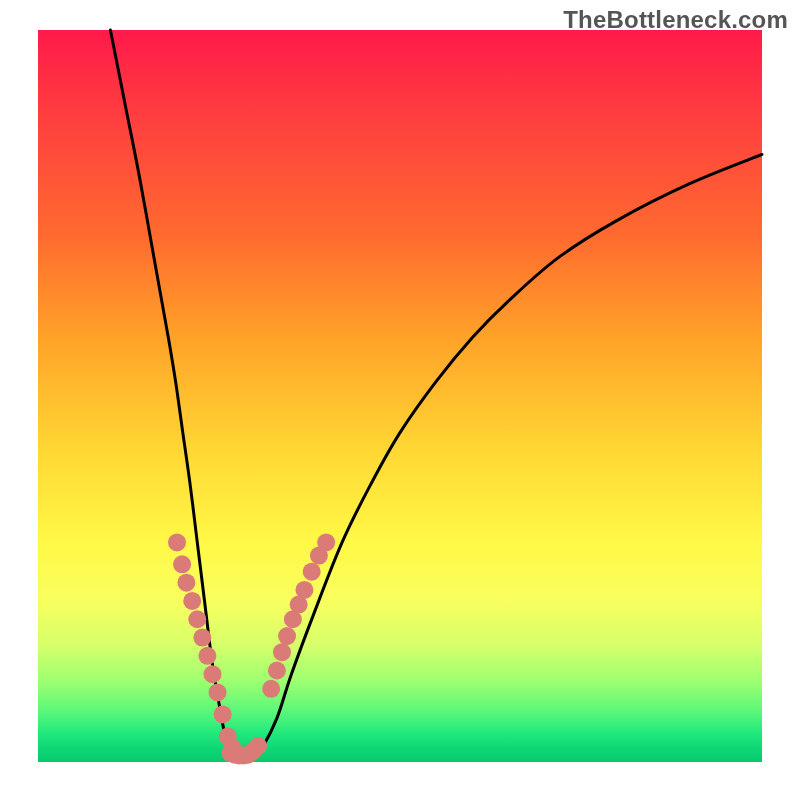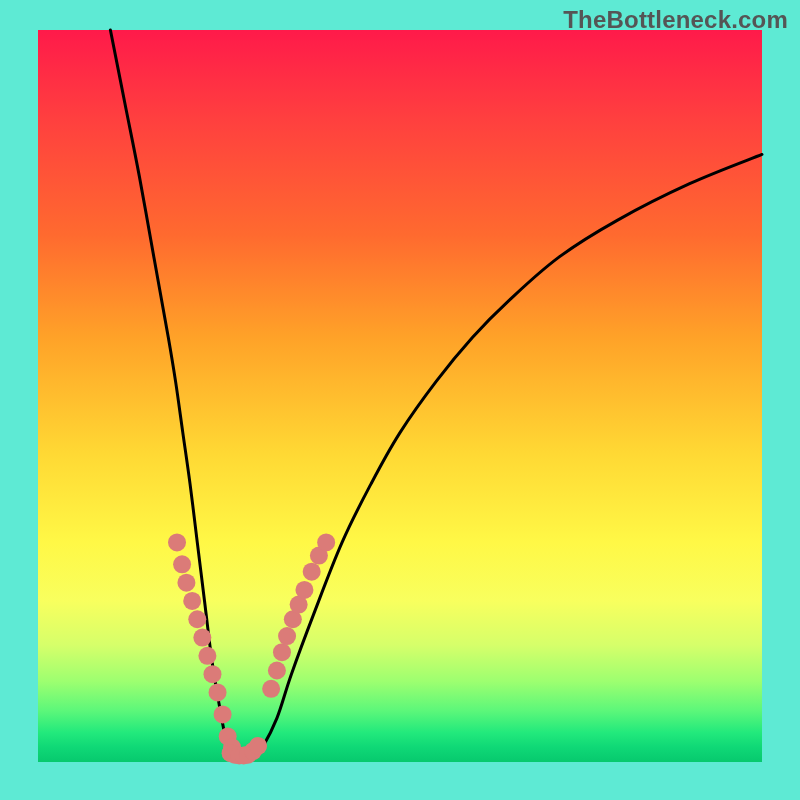--- a/index.html
+++ b/index.html
@@ -9,21 +9,21 @@
     height: 800px;
     background: #000;
     overflow: hidden;
   }
   .frame {
     position: absolute;
     left: 0;
     top: 0;
     width: 800px;
     height: 800px;
-    background: #5eead4;
+    background: #ffffff;
   }
   .plot-area {
     position: absolute;
     background: linear-gradient(to bottom,
       #ff1a4a 0%,
       #ff3f3f 12%,
       #ff6a2f 28%,
       #ffa228 42%,
       #ffd934 58%,
       #fff846 70%,

